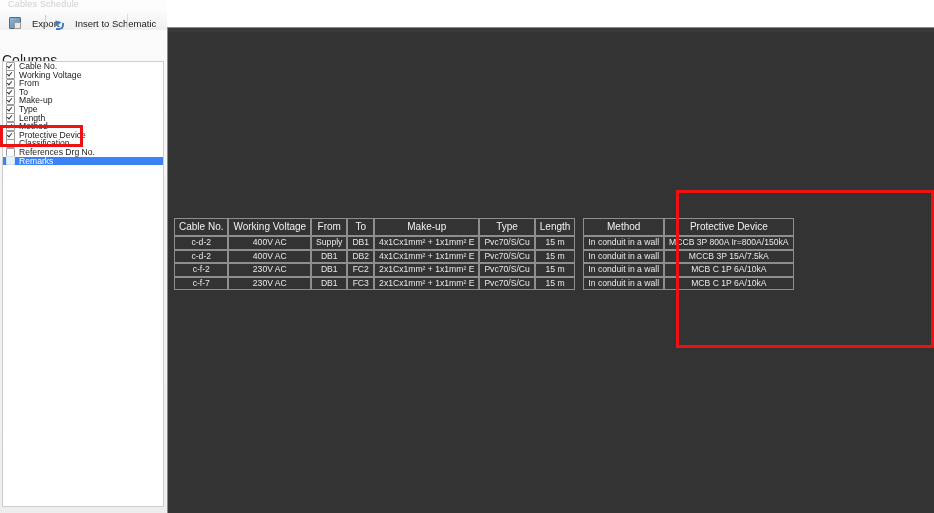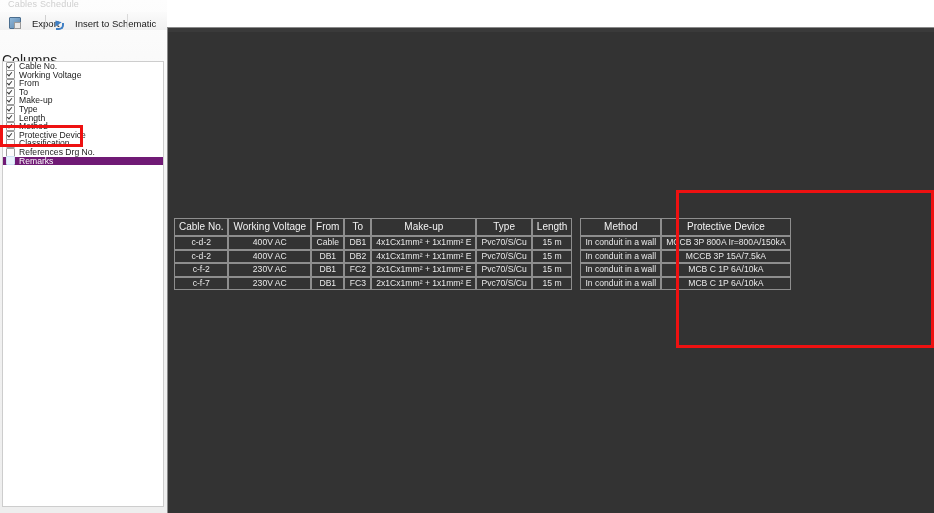--- a/index.html
+++ b/index.html
@@ -100,21 +100,21 @@
   #columns-list{
     position:absolute;left:2px;top:61px;width:160px;height:444px;
     background:#ffffff;border:1px solid #cdcdcd;
     overflow:hidden;
   }
   .col-item{
     height:8.6px;display:flex;align-items:center;gap:4px;
     padding-left:3px;font-size:8.6px;color:#1b1b1b;line-height:8.6px;
     white-space:nowrap;
   }
-  .col-item.selected{background:#701a75;color:#ffffff;}
+  .col-item.selected{background:#3b82f6;color:#ffffff;}
   .cb{
     width:7px;height:7px;flex:0 0 auto;
     border:1px solid #9c9c9c;background:#fdfdfd;position:relative;border-radius:1px;
   }
   .cb.checked:after{
     content:"";position:absolute;left:1px;top:0px;width:2px;height:4px;
     border-right:1.4px solid #3a3a3a;border-bottom:1.4px solid #3a3a3a;
     transform:rotate(40deg);
   }
   .col-item.selected .cb{border-color:#cfe2f5;background:#e9f3fc;}
@@ -247,21 +247,21 @@
           <th>Length</th>
           <th class="gapcol"></th>
           <th>Method</th>
           <th>Protective Device</th>
         </tr>
     </thead>
     <tbody>
         <tr>
           <td>c-d-2</td>
           <td>400V AC</td>
-          <td>Cable</td>
+          <td>Supply</td>
           <td>DB1</td>
           <td>4x1Cx1mm² + 1x1mm² E</td>
           <td>Pvc70/S/Cu</td>
           <td>15 m</td>
           <td class="gapcol"></td>
           <td>In conduit in a wall</td>
           <td>MCCB 3P 800A Ir=800A/150kA</td>
         </tr>
         <tr>
           <td>c-d-2</td>

